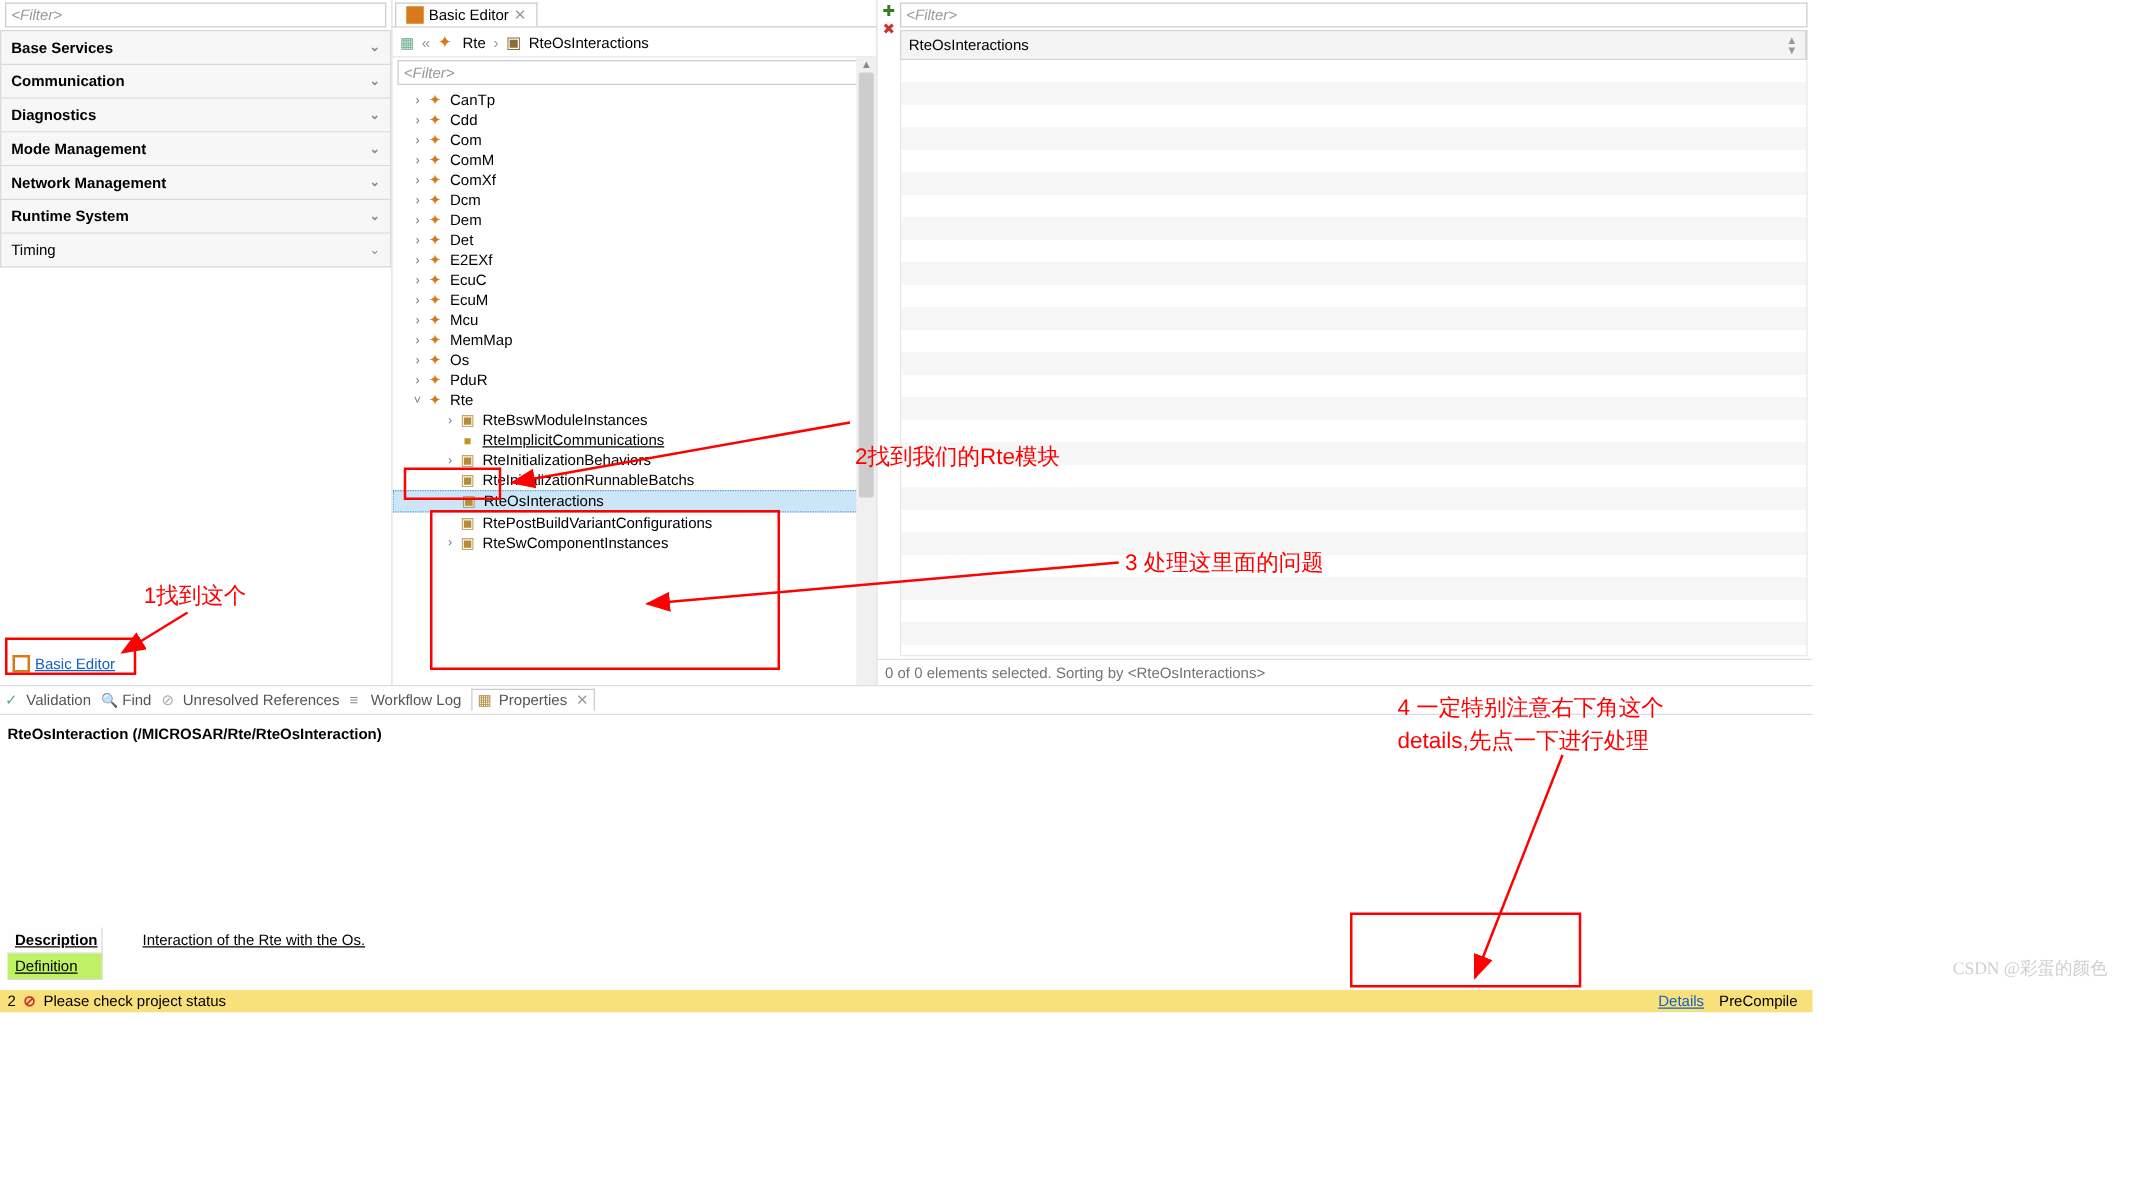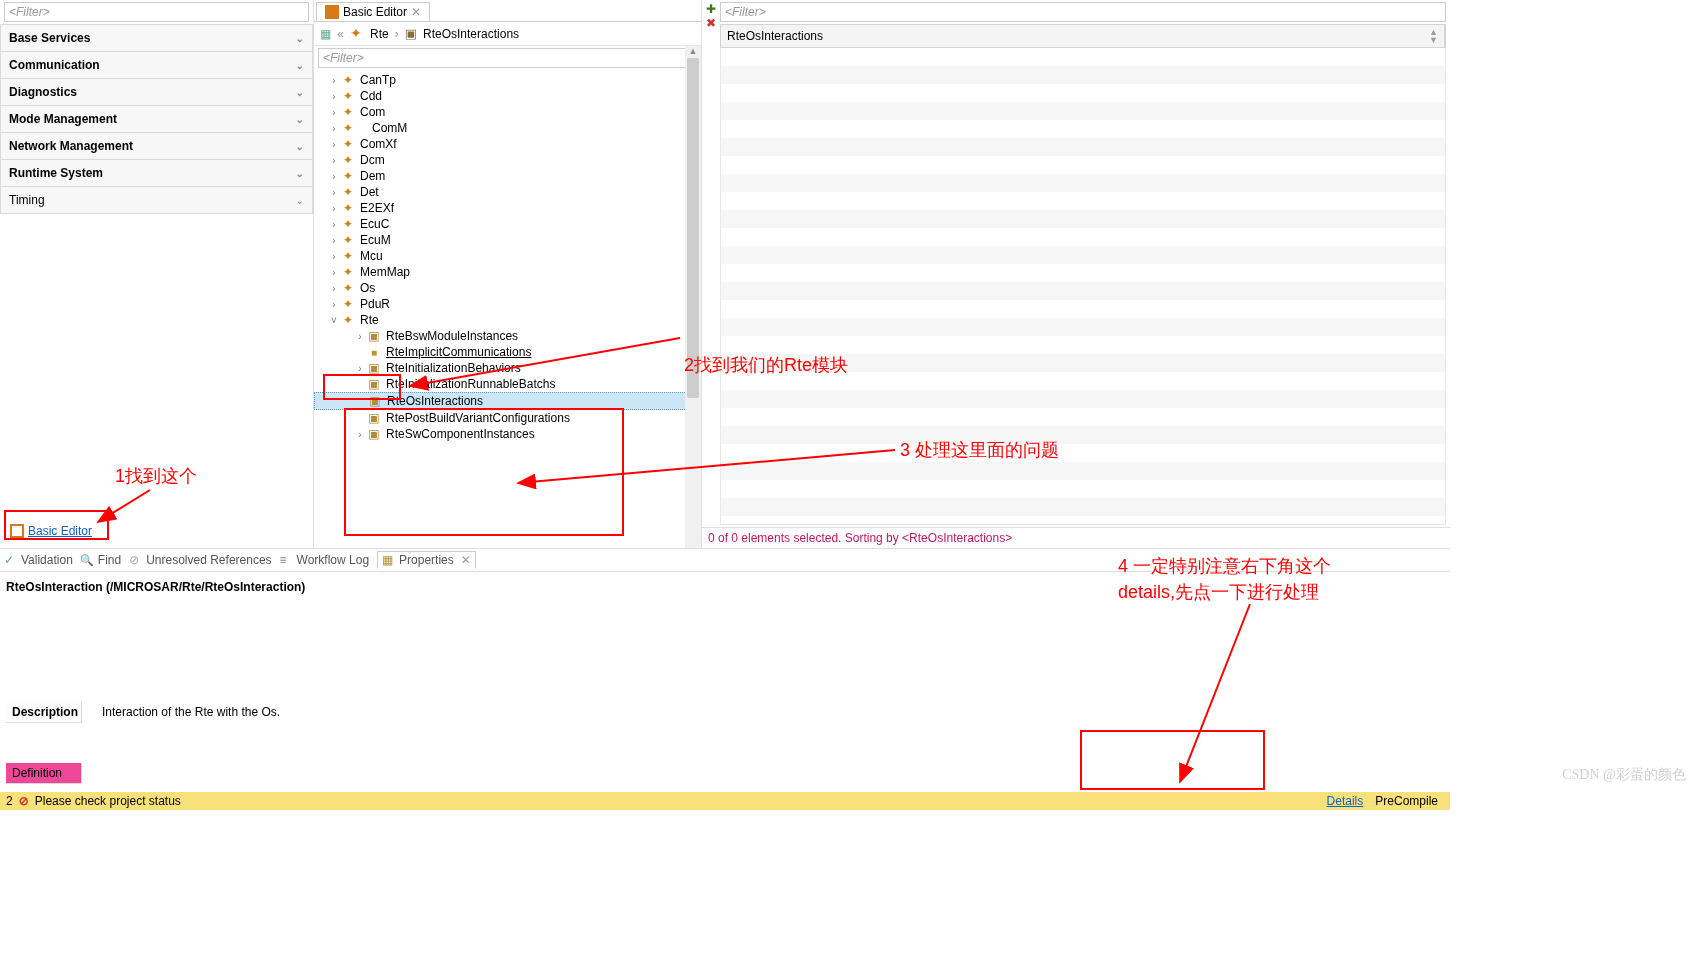--- a/index.html
+++ b/index.html
@@ -50,39 +50,39 @@
 .tree-scrollbar .thumb { position: absolute; top: 12px; left: 2px; width: 12px; height: 340px; background: #cdcdcd; border-radius: 2px; }
 .tree-scrollbar .arr { position: absolute; width: 16px; height: 12px; color: #888; font-size: 9px; text-align: center; }
 .tree-scrollbar .arr.up { top: 0; }
 
 .right-pane { flex: 1; display: flex; flex-direction: column; }
 .right-filter { margin: 2px 4px 0 20px; border: 1px solid #ccc; padding: 2px 4px; color: #999; font-style: italic; }
 .grid-head { margin: 2px 4px 0 20px; border: 1px solid #d4d4d4; background: #f4f4f4; display: flex; }
 .grid-head .cell { flex: 1; padding: 3px 6px; border-right: 1px solid #d4d4d4; display:flex; justify-content:space-between; align-items:center;}
 .grid-head .sorter { color:#999; font-size:9px; line-height:8px;}
 .grid-body { flex: 1; margin: 0 4px 2px 20px; background: repeating-linear-gradient(#fff, #fff 18px, #f6f6f6 18px, #f6f6f6 36px); border: 1px solid #e8e8e8; border-top: none; }
-.status-bar { padding: 3px 6px; border-top: 1px solid #e0e0e0; color: #be185d; }
+.status-bar { padding: 3px 6px; border-top: 1px solid #e0e0e0; color: #737373; }
 .right-pane-wrap { display:flex; flex:1; }
 .right-side-icons { width:18px; padding-top:2px;}
 
 .bottom-tabs { display: flex; align-items: center; border-top: 1px solid #ddd; border-bottom: 1px solid #ddd; padding: 2px 4px; gap: 8px; }
 .bt-item { display: flex; align-items: center; gap: 3px; color: #555; cursor: pointer; }
 .bt-item .bico { width: 14px; height: 14px; display: inline-block; }
 .bt-item.active { background: #fff; border: 1px solid #ccc; border-bottom-color: #fff; padding: 1px 4px; }
 .bico.validation::before { content:"✓"; color:#5a8; }
 .bico.find::before { content:"🔍"; color:#888; font-size:11px; }
 .bico.unres::before { content:"⊘"; color:#aaa; }
 .bico.wflog::before { content:"≡"; color:#888; }
 .bico.props::before { content:"▦"; color:#b48c3a; }
 
 .props-area { flex: 1; padding: 4px 6px; display: flex; flex-direction: column; position: relative; justify-content: space-between; }
 .props-title { font-weight: bold; padding: 4px 0; }
-.desc-row { display: flex; gap: 20px; padding: 4px 0; }
+.desc-row { display: flex; gap: 32px; padding: 4px 0; text-decoration: underline; }
 .desc-label { font-weight: bold; width: 76px; border: 1px solid #d9d9d9; border-left:none; border-top:none; padding: 3px 6px; background: #fdfdfd; }
-.def-label { width: 76px; border: 1px solid #d9d9d9; border-left:none; border-top:none; padding: 3px 6px; background: #ec4899; margin-top: 40px; }
+.def-label { width: 76px; border: 1px solid #d9d9d9; border-left:none; border-top:none; padding: 3px 6px; background: #bef264; }
 .desc-value { padding: 3px 0; }
 .footer-yellow { display: flex; align-items: center; background: #f8e07a; padding: 2px 6px; gap: 6px; }
 .footer-yellow .err { color: #c33; font-weight: bold; }
 .footer-yellow .msg { flex: 1; }
 .footer-yellow .details { color: #1060c7; text-decoration: underline; cursor: pointer; }
 .footer-yellow .precompile { padding: 0 6px; }
 .watermark { position: absolute; right: 20px; bottom: 26px; color: #d0d0d0; font-size: 14px; font-family: "Microsoft YaHei"; }
 
 svg.arrow-svg { position: absolute; top: 0; left: 0; width: 1450px; height: 810px; pointer-events: none; }
 </style>
@@ -163,21 +163,21 @@
               <span style="margin-left:4px;">Cdd</span>
             </div>
             <div class="tree-row">
               <span class="arrow">›</span>
               <span class="ric puzzle"></span>
               <span style="margin-left:4px;">Com</span>
             </div>
             <div class="tree-row">
               <span class="arrow">›</span>
               <span class="ric puzzle"></span>
-              <span style="margin-left:16px;">ComM</span>
+              <span style="margin-left:4px;">ComM</span>
             </div>
             <div class="tree-row">
               <span class="arrow">›</span>
               <span class="ric puzzle"></span>
               <span style="margin-left:4px;">ComXf</span>
             </div>
             <div class="tree-row">
               <span class="arrow">›</span>
               <span class="ric puzzle"></span>
               <span style="margin-left:4px;">Dcm</span>

